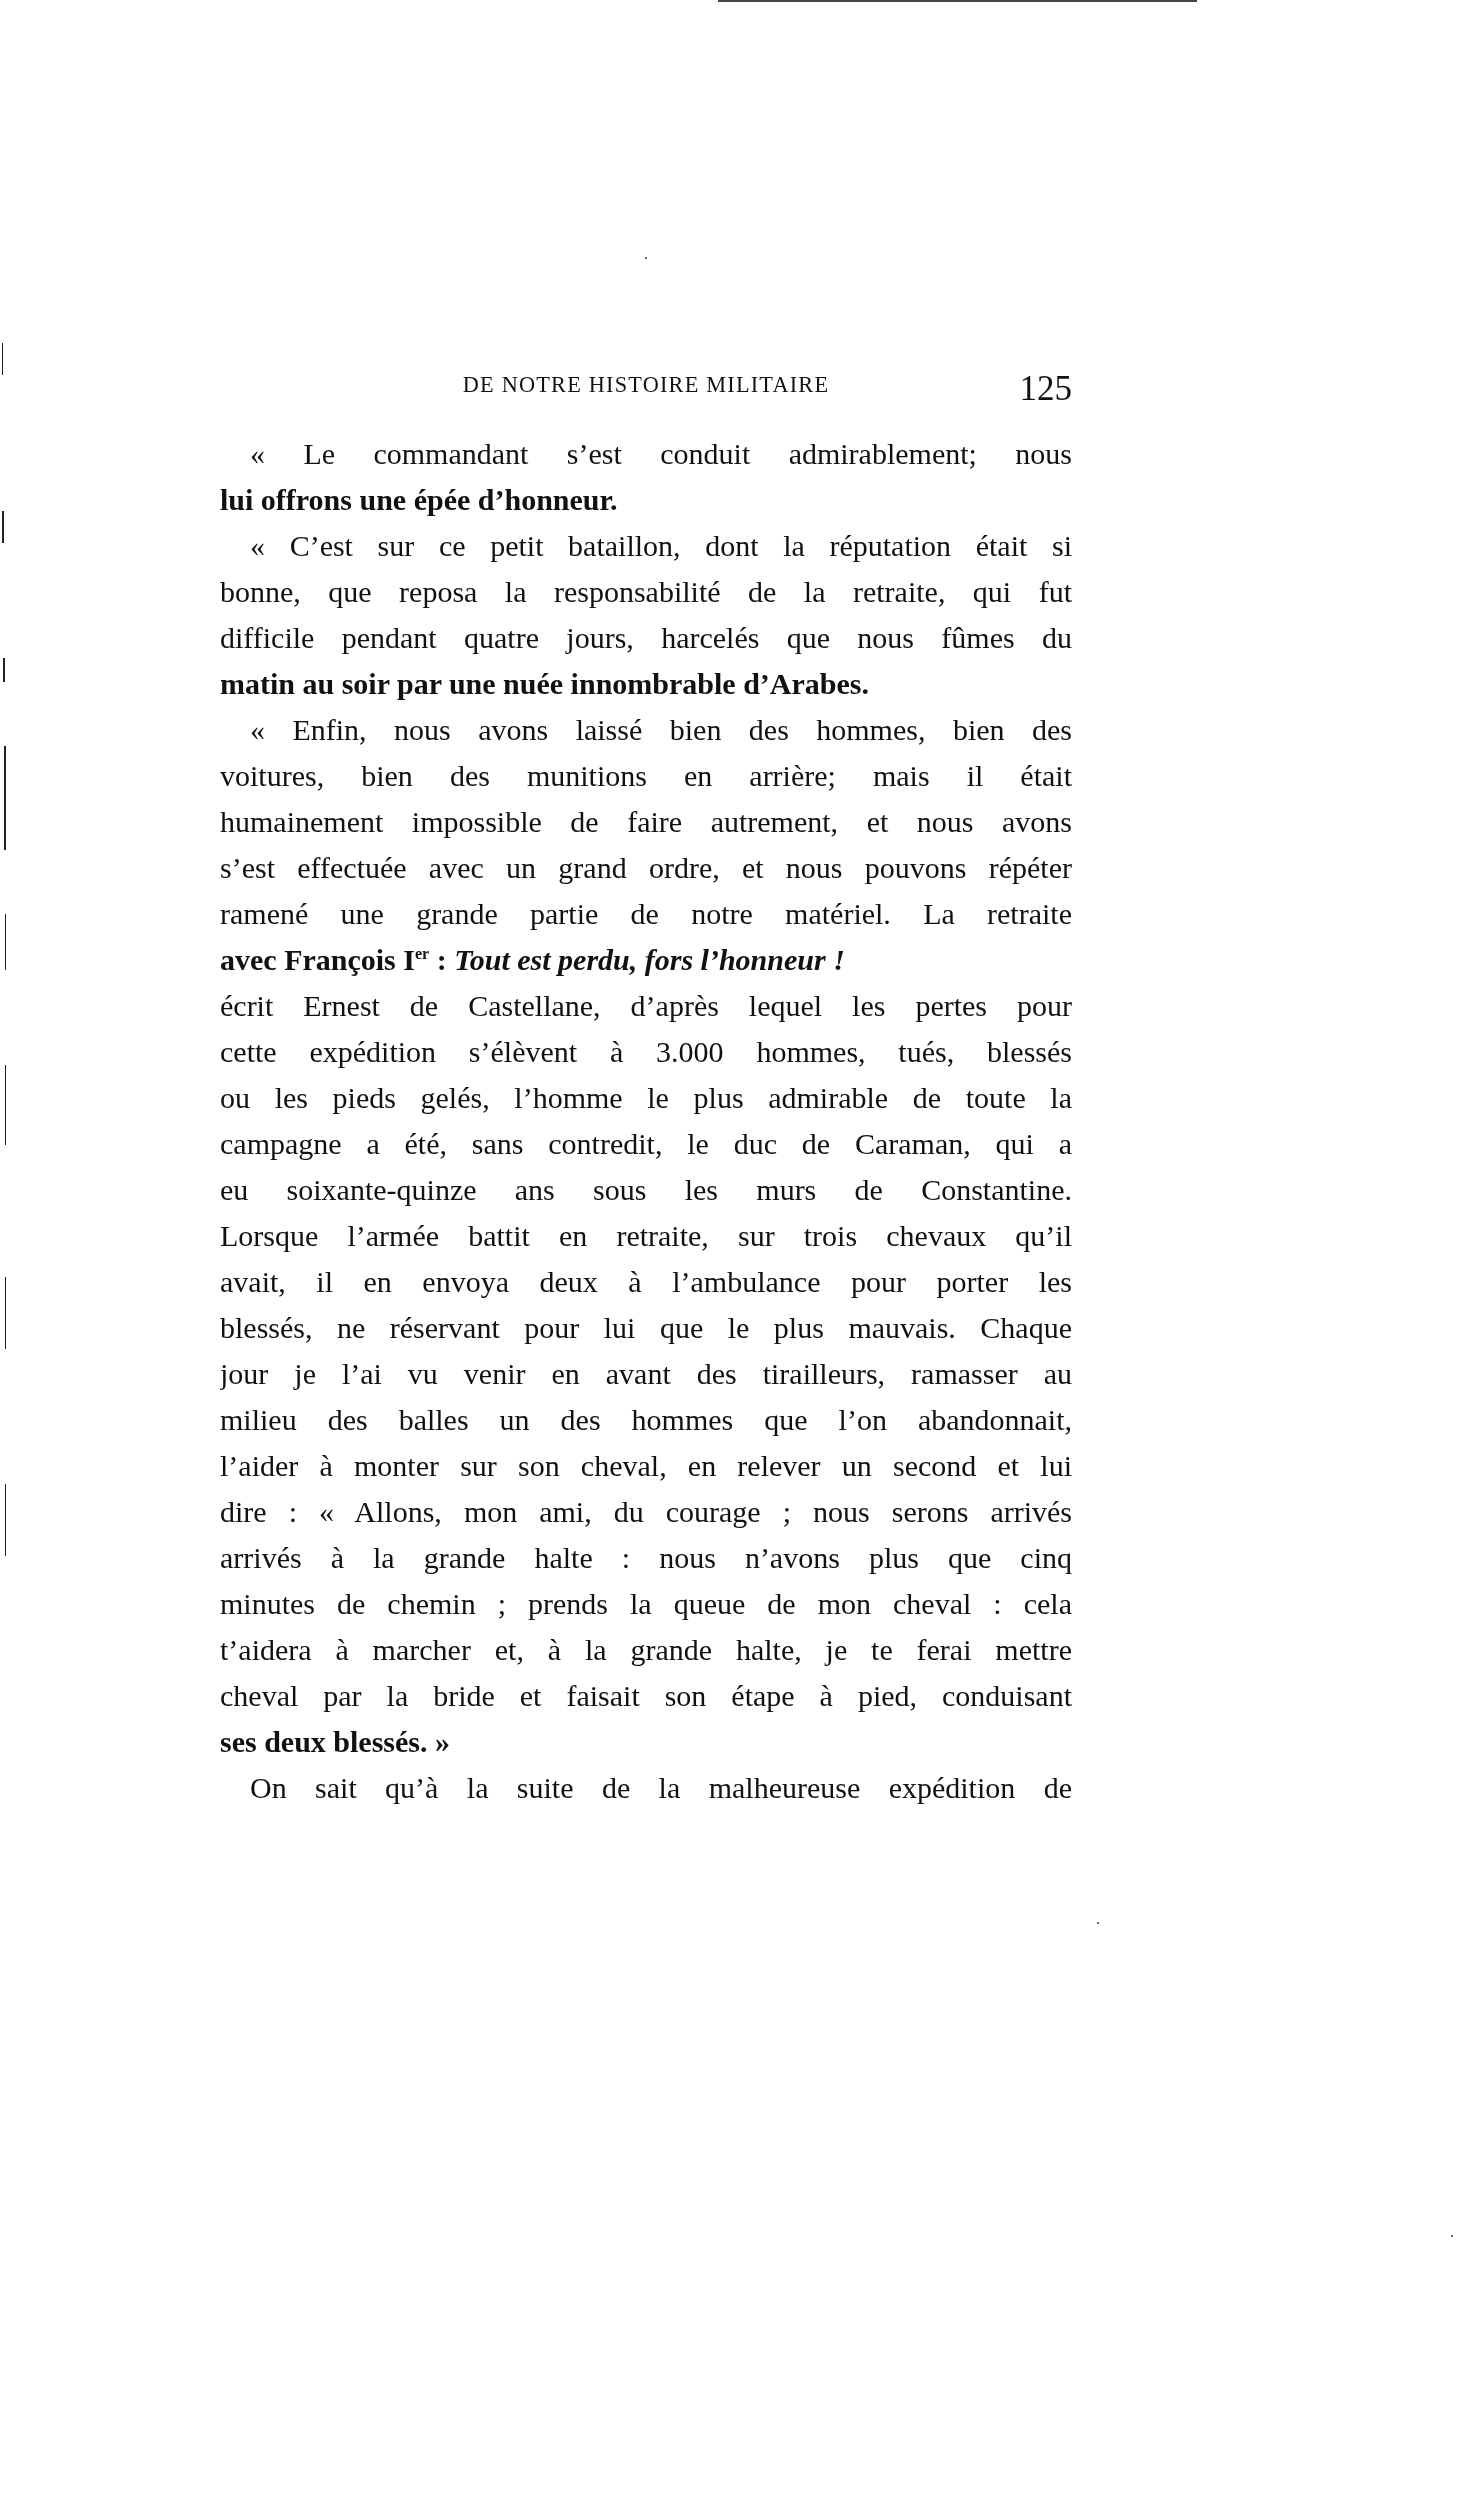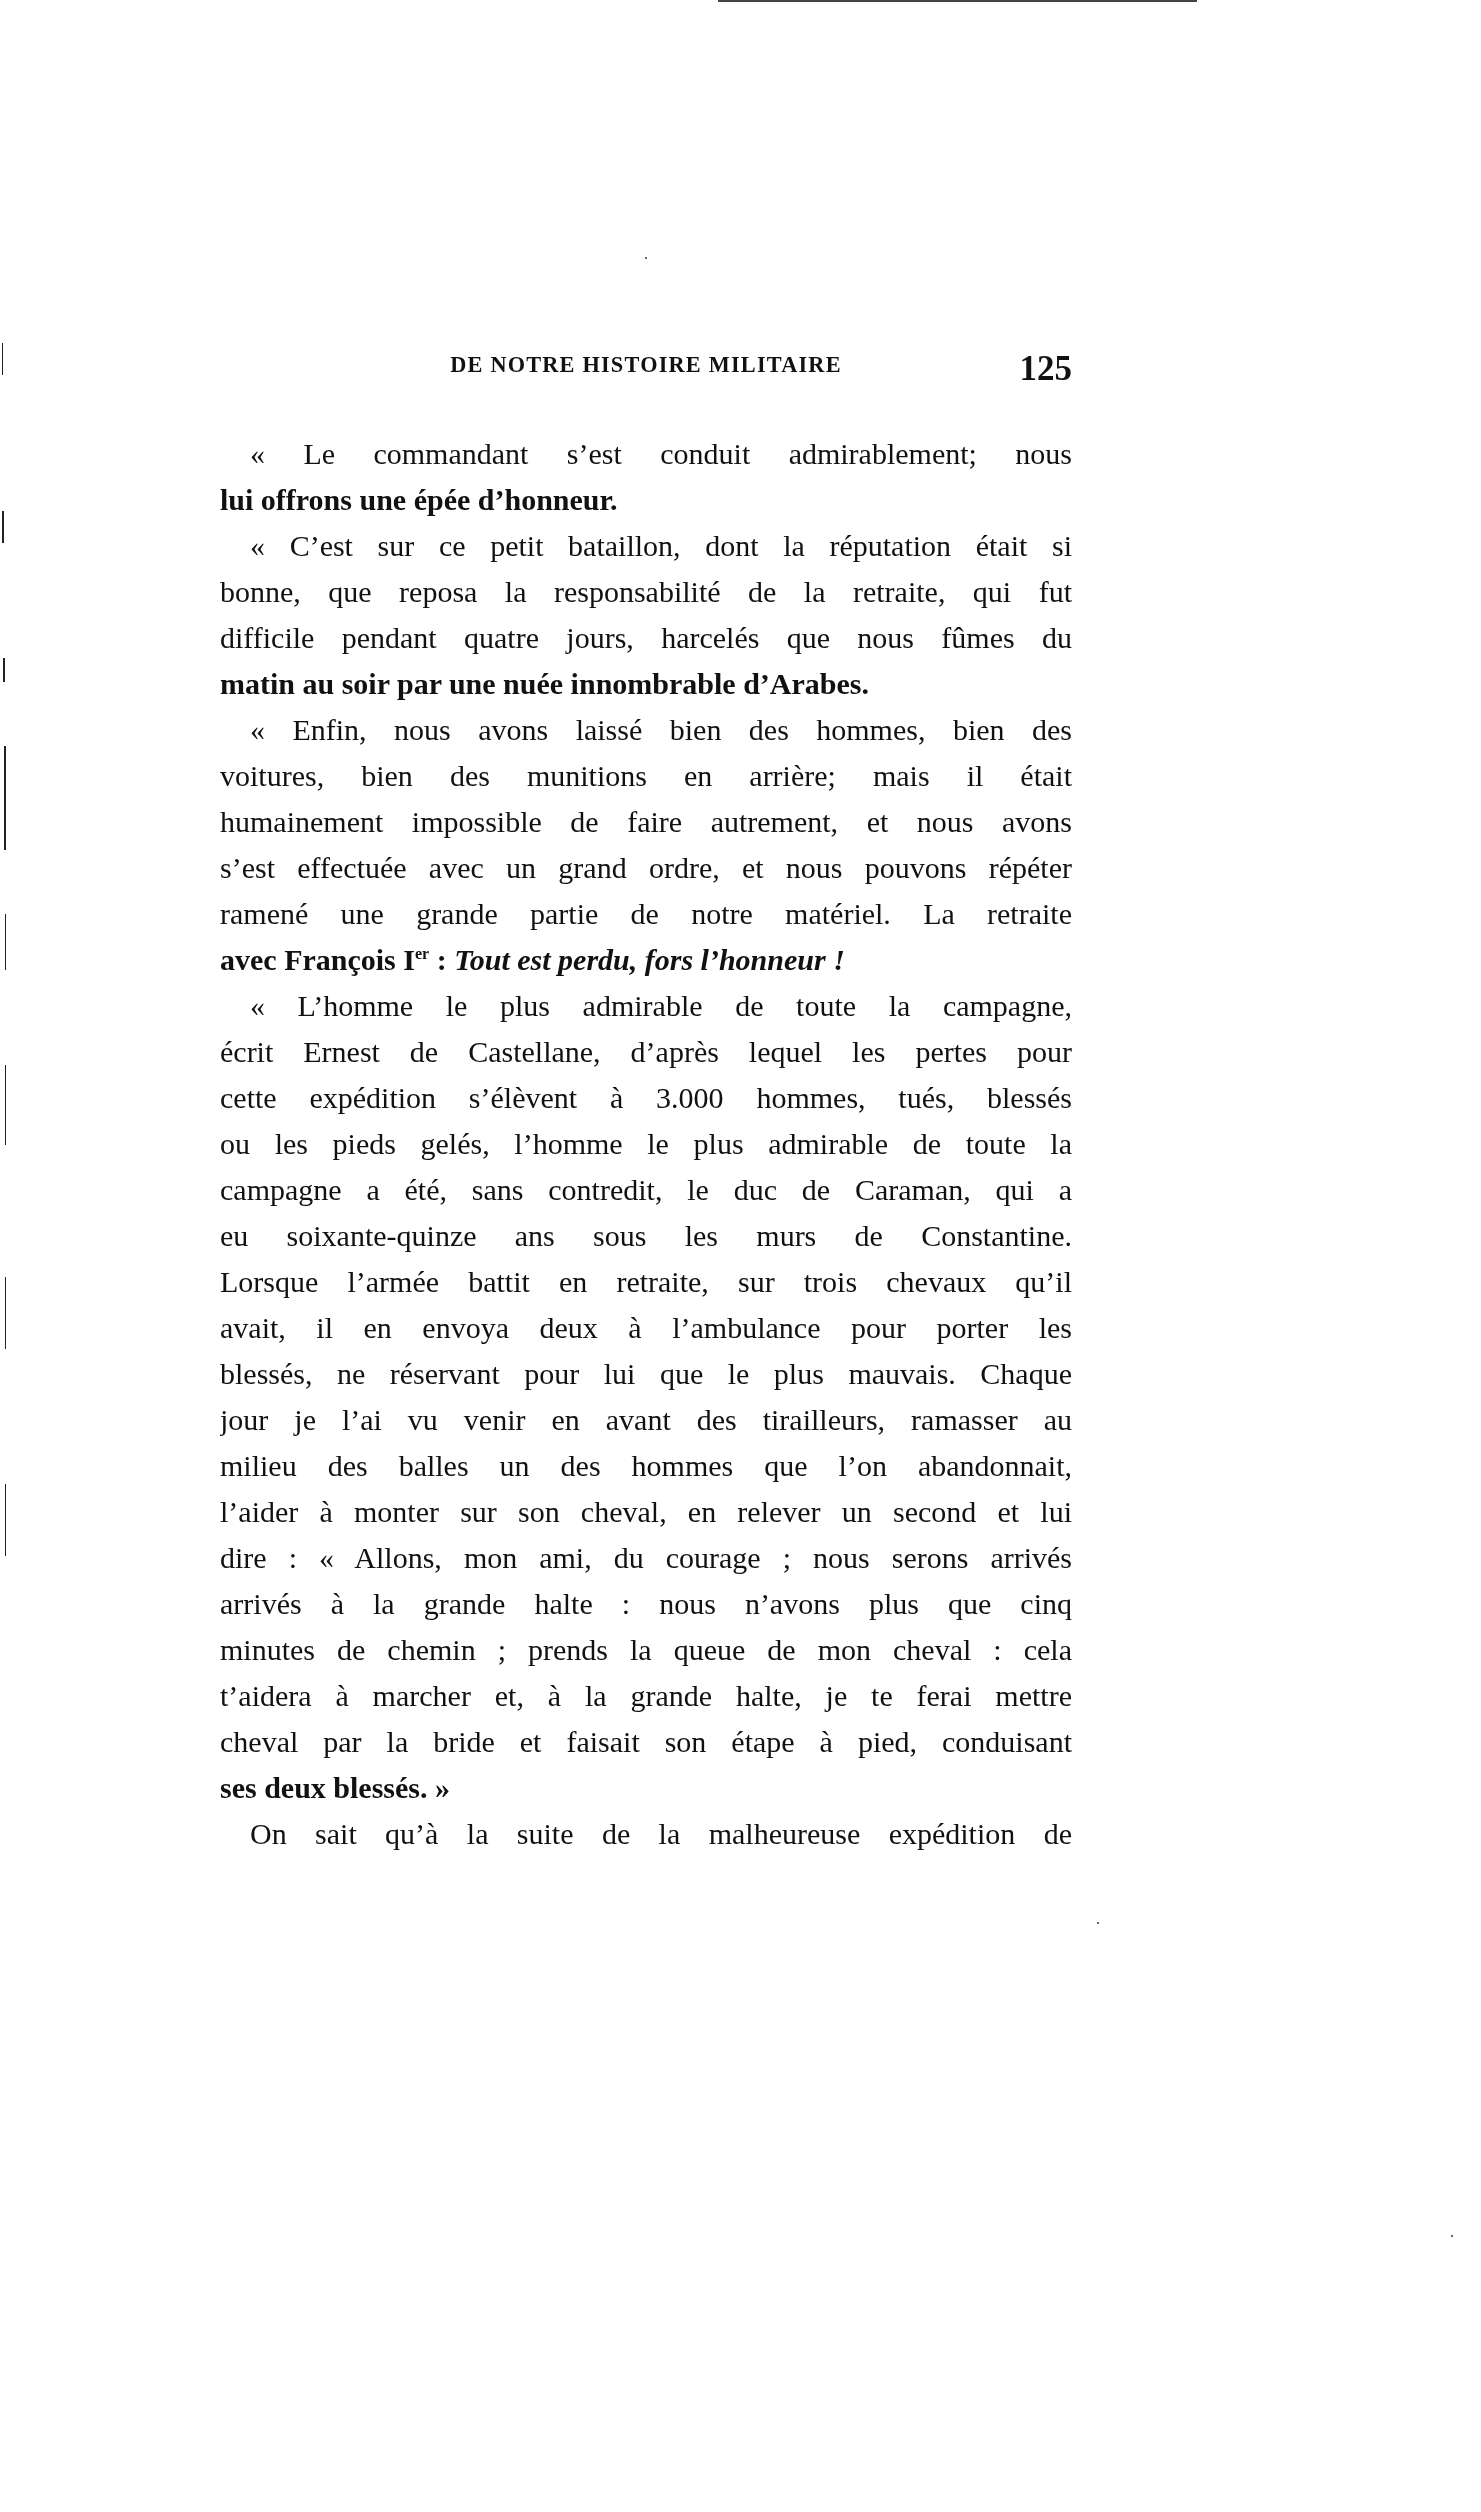--- a/index.html
+++ b/index.html
@@ -1,19 +1,19 @@
 <!DOCTYPE html>
 <html style="font-size:12.8px"><head>
 <meta charset="utf-8">
 <style>
   html, body { margin: 0; padding: 0; background: #ffffff; }
   body { width: 1482px; height: 2512px; position: relative; overflow: hidden;
          font-family: "Liberation Serif", "DejaVu Serif", serif; color: #111; }
   .page { position: absolute; left: 0; top: 0; width: 1482px; height: 2512px; }
-  .running-head { position: absolute; top: 349px; left: 220px; width: 852px; height: 32px; font-weight: bold; }
+  .running-head { position: absolute; top: 369px; left: 220px; width: 852px; height: 32px; }
   .running-title { position: absolute; left: 0; right: 0; text-align: center;
                    font-size: 22.3px; letter-spacing: 1.2px; top: 3.2px; }
   .folio { position: absolute; right: 0; top: 0; font-size: 35px; }
   .body-text { position: absolute; top: 431px; left: 220px; width: 852px; }
   .line { font-size: 30px; line-height: 46px; height: 46px; white-space: nowrap;
           text-align: justify; text-align-last: justify; overflow: hidden; }
   .line.last { text-align-last: left; font-weight: bold; }
   .line.indent { padding-left: 30px; }
   .line em { font-style: italic; }
   .line sup { font-size: 16px; vertical-align: 11.2px; line-height: 0; }
@@ -51,21 +51,20 @@
       <div class="line indent"><span>« C’est sur ce petit bataillon, dont la réputation était si</span></div>
       <div class="line"><span>bonne, que reposa la responsabilité de la retraite, qui fut</span></div>
       <div class="line"><span>difficile pendant quatre jours, harcelés que nous fûmes du</span></div>
       <div class="line last"><span>matin au soir par une nuée innombrable d’Arabes.</span></div>
       <div class="line indent"><span>« Enfin, nous avons laissé bien des hommes, bien des</span></div>
       <div class="line"><span>voitures, bien des munitions en arrière; mais il était</span></div>
       <div class="line"><span>humainement impossible de faire autrement, et nous avons</span></div>
       <div class="line"><span>s’est effectuée avec un grand ordre, et nous pouvons répéter</span></div>
       <div class="line"><span>ramené une grande partie de notre matériel. La retraite</span></div>
       <div class="line last"><span>avec François I</span><sup>er</sup><span> : </span><em>Tout est perdu, fors l’honneur !</em></div>
-      <div class="line indent"><span>« L’homme le plus admirable de toute la campagne,</span></div>
       <div class="line"><span>écrit Ernest de Castellane, d’après lequel les pertes pour</span></div>
       <div class="line"><span>cette expédition s’élèvent à 3.000 hommes, tués, blessés</span></div>
       <div class="line"><span>ou les pieds gelés, l’homme le plus admirable de toute la</span></div>
       <div class="line"><span>campagne a été, sans contredit, le duc de Caraman, qui a</span></div>
       <div class="line"><span>eu soixante-quinze ans sous les murs de Constantine.</span></div>
       <div class="line"><span>Lorsque l’armée battit en retraite, sur trois chevaux qu’il</span></div>
       <div class="line"><span>avait, il en envoya deux à l’ambulance pour porter les</span></div>
       <div class="line"><span>blessés, ne réservant pour lui que le plus mauvais. Chaque</span></div>
       <div class="line"><span>jour je l’ai vu venir en avant des tirailleurs, ramasser au</span></div>
       <div class="line"><span>milieu des balles un des hommes que l’on abandonnait,</span></div>

